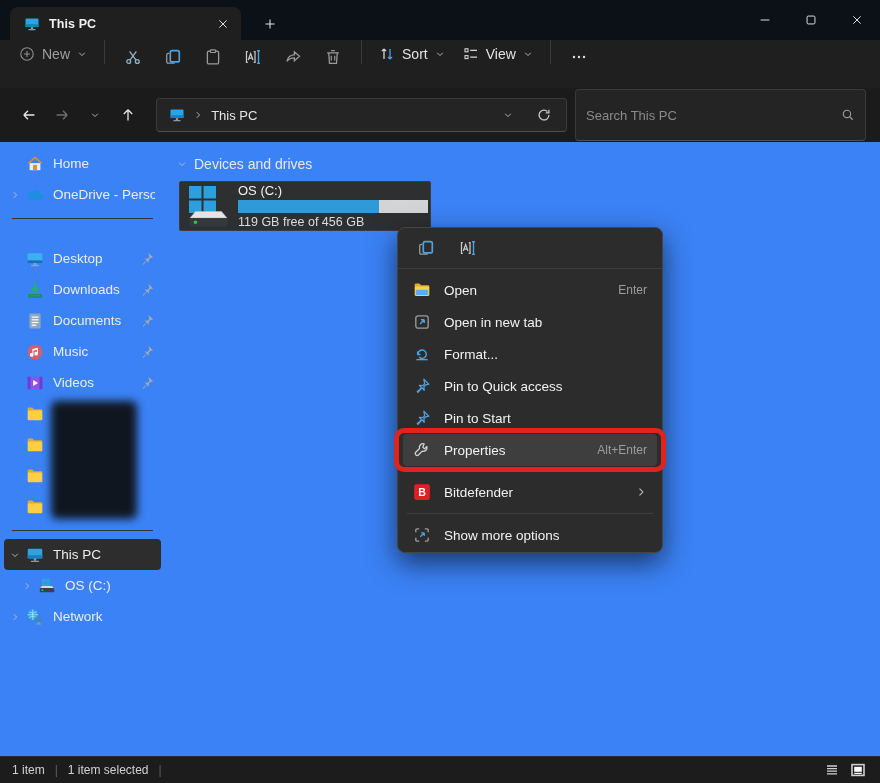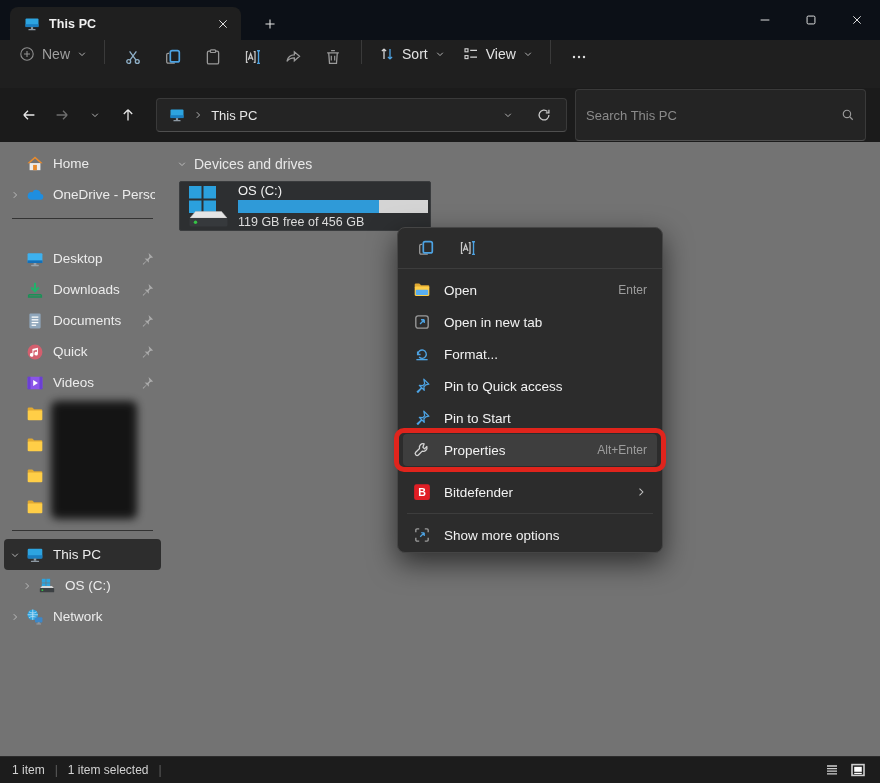--- a/index.html
+++ b/index.html
@@ -1,19 +1,19 @@
 <!DOCTYPE html>
 <html><head>
 <meta charset="utf-8">
 <style>
   * { box-sizing: border-box; margin: 0; padding: 0; }
   html,body { background:#000; }
   .window {
     position: relative; width: 880px; height: 783px;
-    background: #737373; overflow: hidden;
+    background: #3b82f6; overflow: hidden;
     font-family: "Liberation Sans", sans-serif;
     color: #eaeaea; -webkit-font-smoothing: antialiased;
   }
   .ic { display:inline-flex; align-items:center; justify-content:center; flex:0 0 auto; }
   .ic svg { width:100%; height:100%; display:block; }
   .i16 { width:16px; height:16px; }
   .i18 { width:18px; height:18px; }
   .i14 { width:14px; height:14px; }
   .i12 { width:12px; height:12px; }
   .i10 { width:10px; height:10px; }
@@ -450,21 +450,21 @@
             </span>
           </div>
           <div class="srow">
             <span class="schev"></span>
             <span class="ic i18">
               <svg viewBox="0 0 16 16">
                 <circle cx="8" cy="8" r="6.6" fill="#d35f6e"></circle>
                 <path d="M10.6 4.2v5.3a1.6 1.6 0 1 1-.9-1.4V6L6.6 6.8v3.8a1.6 1.6 0 1 1-.9-1.4V5.3z" fill="#fff"></path>
               </svg>
             </span>
-            <span class="slabel">Quick</span>
+            <span class="slabel">Music</span>
             <span class="spin ic">
               <svg viewBox="0 0 16 16">
                 <path d="M9.6 1.9 14.1 6.4l-2.7.6-1.7 1.7.3 3.1-2.1-2.1-3.5 4-.7-.7 4-3.5-2.1-2.1 3.1.3 1.7-1.7z" fill="#ababab"></path>
               </svg>
             </span>
           </div>
           <div class="srow">
             <span class="schev"></span>
             <span class="ic i18">
               <svg viewBox="0 0 16 16">

